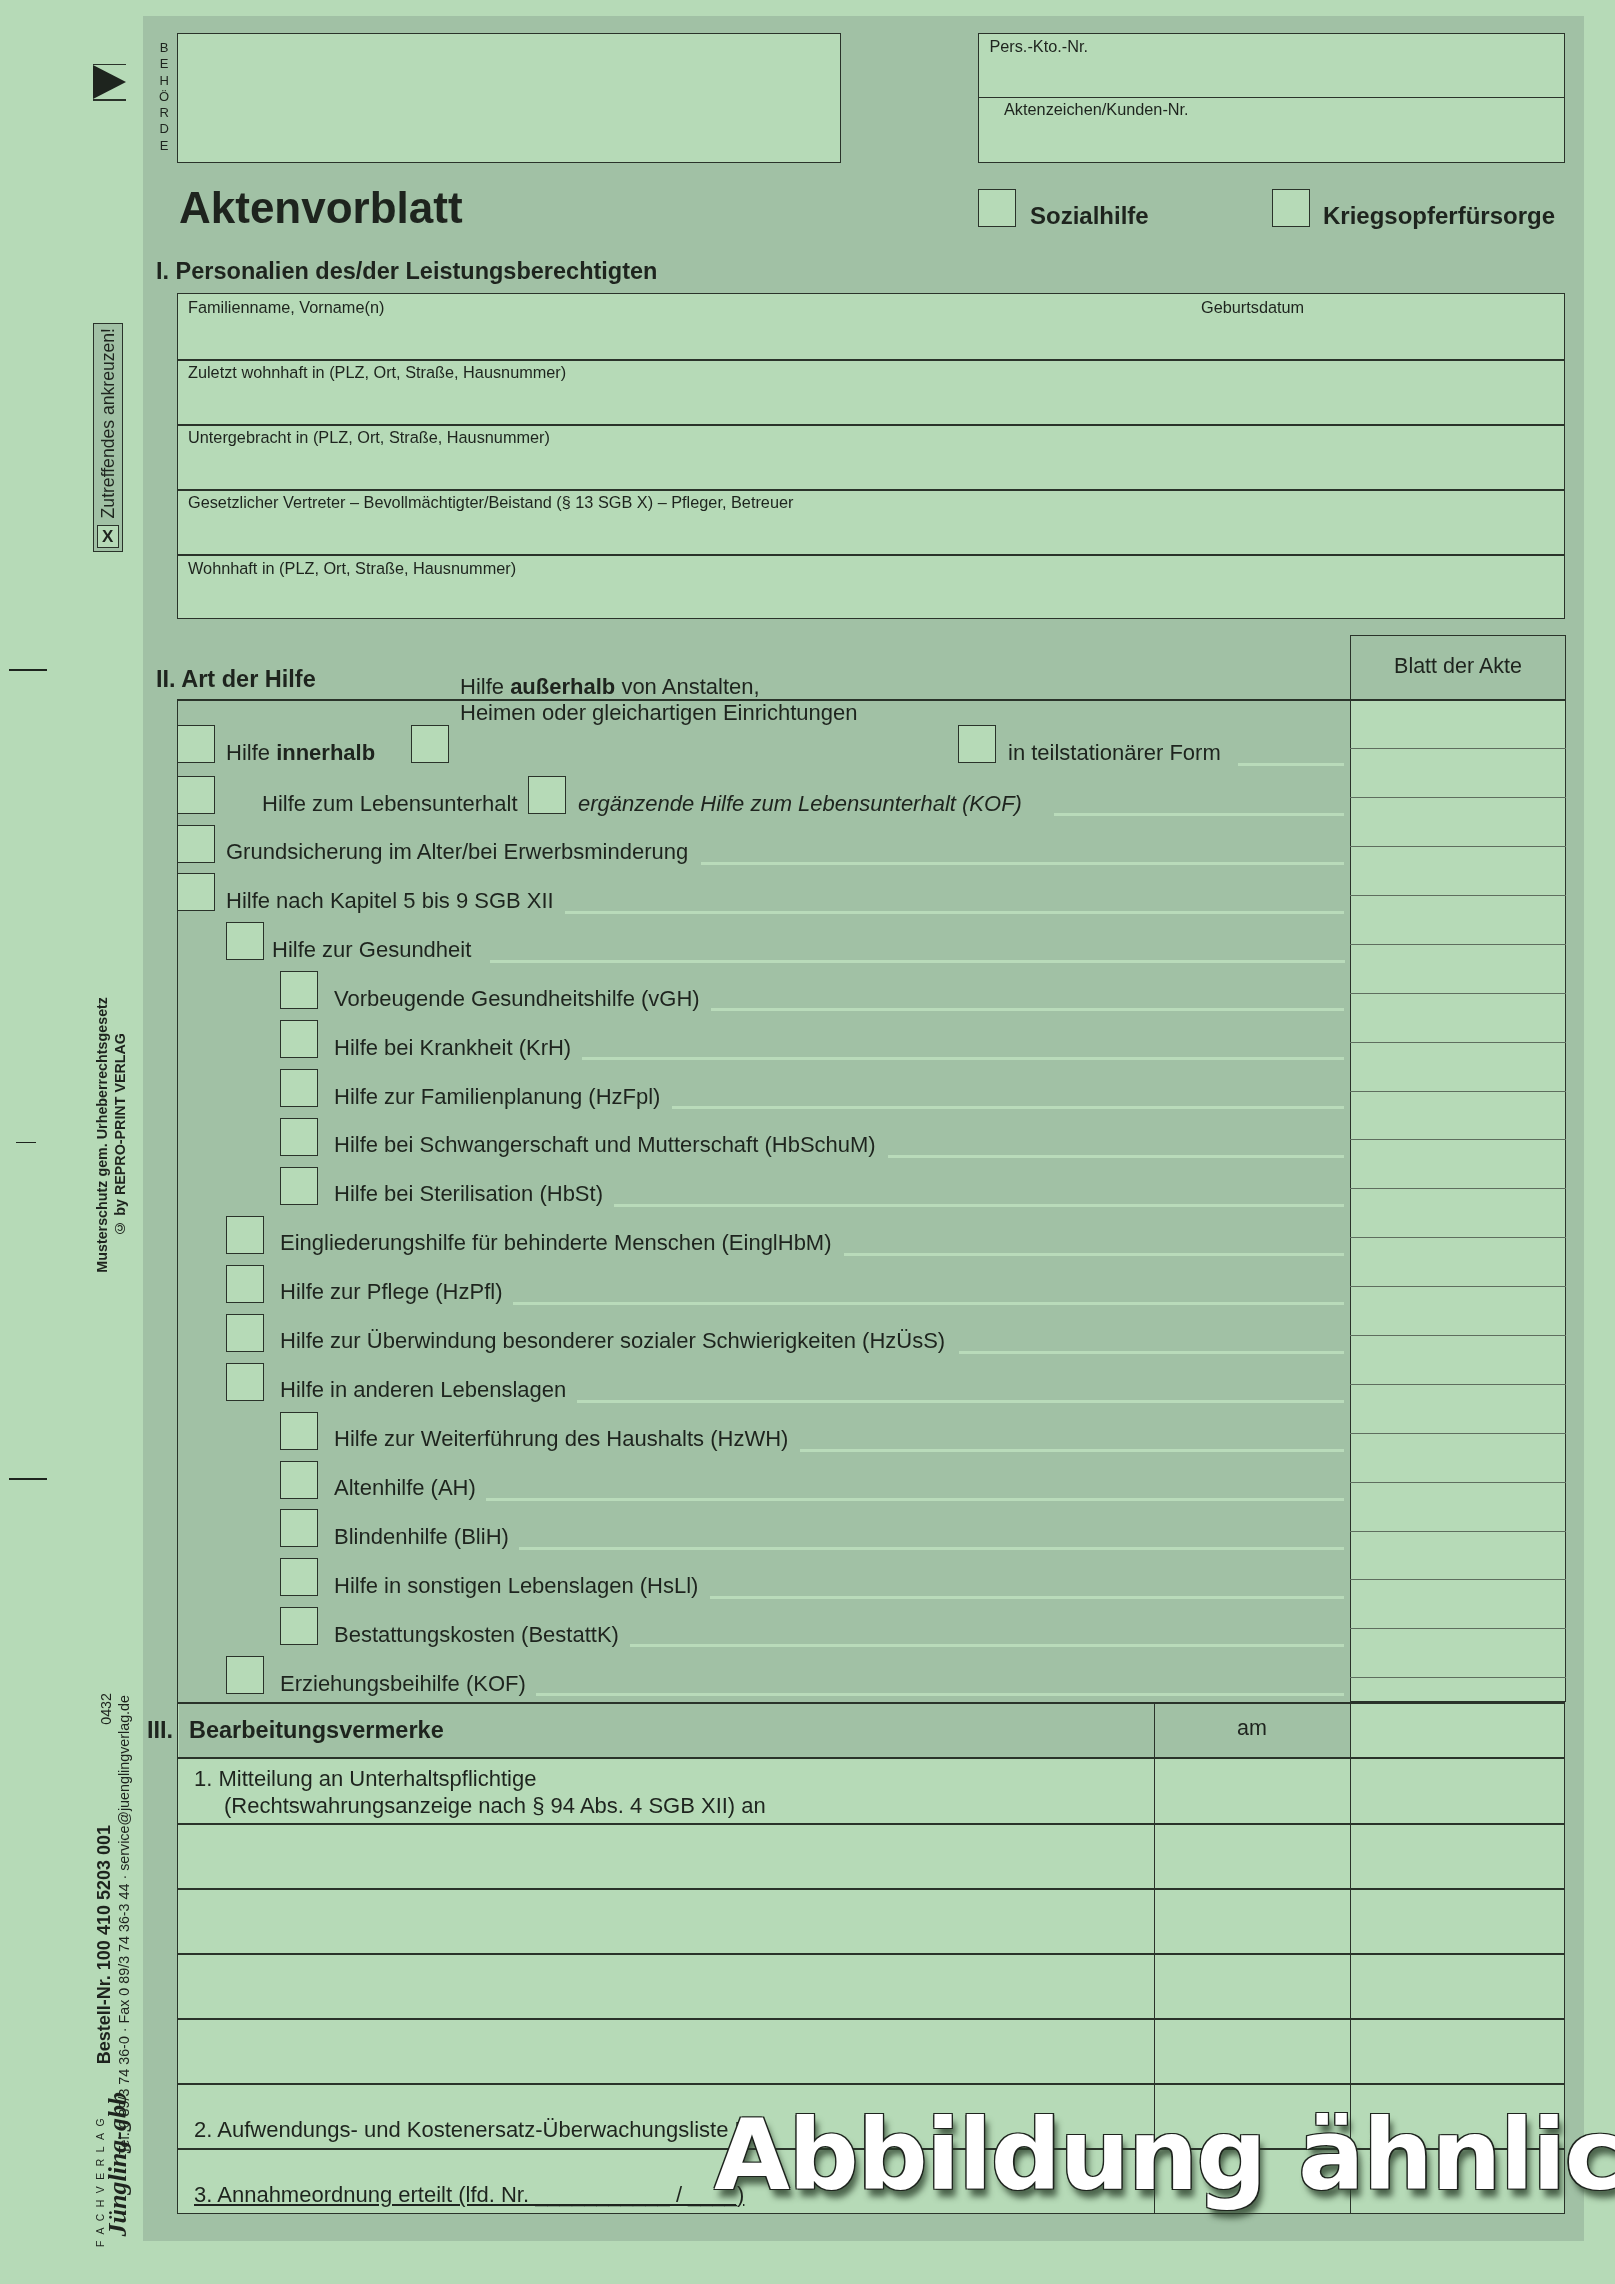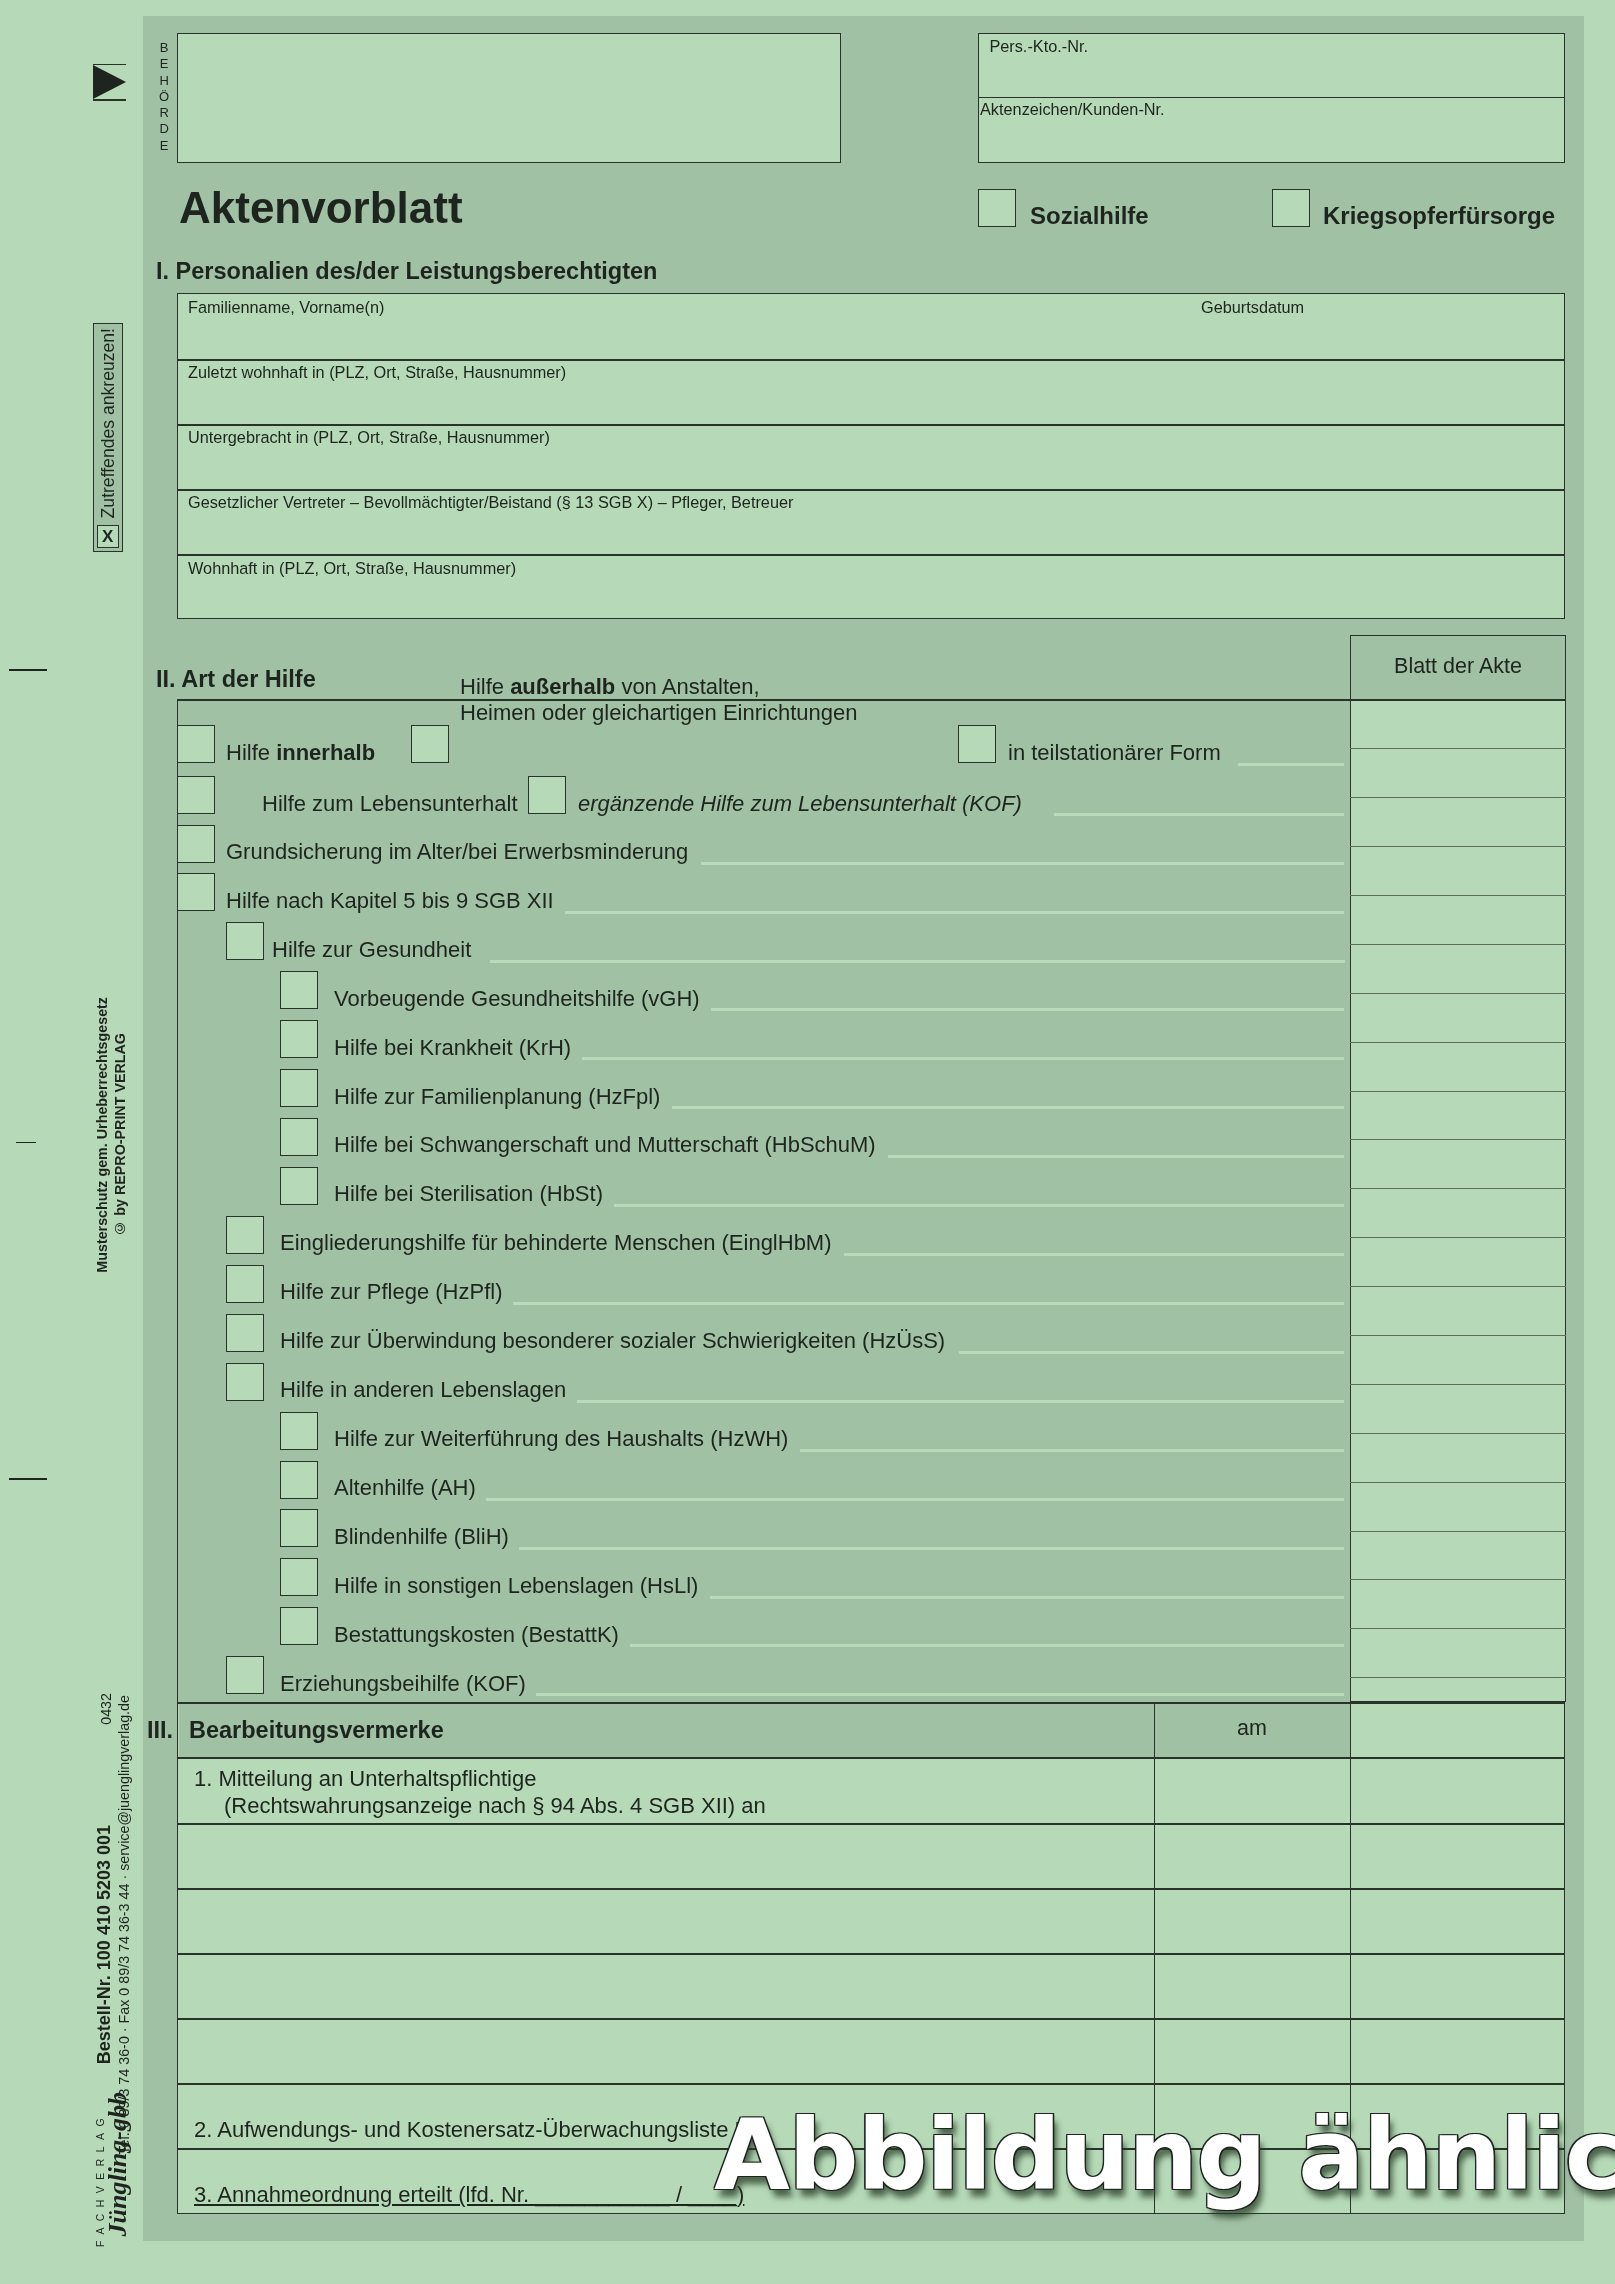--- a/index.html
+++ b/index.html
@@ -61,21 +61,21 @@
 <div class="abs panel"></div>
 
 <div class="abs behoerde" style="left:156px;top:40px;">
   <span style="writing-mode:vertical-lr;text-orientation:upright;letter-spacing:1.3px;">BEHÖRDE</span>
 </div>
 <div class="abs lbox" style="left:177px;top:33px;width:664px;height:130px;"></div>
 
 <div class="abs lbox" style="left:978px;top:33px;width:587px;height:130px;">
   <div class="abs field-label" style="left:10.4px;top:2.6px;">Pers.-Kto.-Nr.</div>
   <div class="abs hline" style="left:0;right:0;top:63px;height:1.3px;"></div>
-  <div class="abs field-label" style="left:1px;top:66px;text-align:right;">Aktenzeichen/Kunden-Nr.</div>
+  <div class="abs field-label" style="left:25px;top:66px;text-align:right;">Aktenzeichen/Kunden-Nr.</div>
 </div>
 <div class="abs" style="left:978px;top:46px;width:587px;height:51px;"></div>
 <div class="abs" style="left:978px;top:111px;width:587px;height:51px;"></div>
 
 <div class="abs title" style="left:179px;top:183px;">Aktenvorblatt</div>
 
 <div class="abs cb" style="left:978px;top:189px;"></div>
 <div class="abs cb-label-big" style="left:1030px;top:202px;">Sozialhilfe</div>
 <div class="abs cb" style="left:1272px;top:189px;"></div>
 <div class="abs cb-label-big" style="left:1323px;top:202px;">Kriegsopferfürsorge</div>

